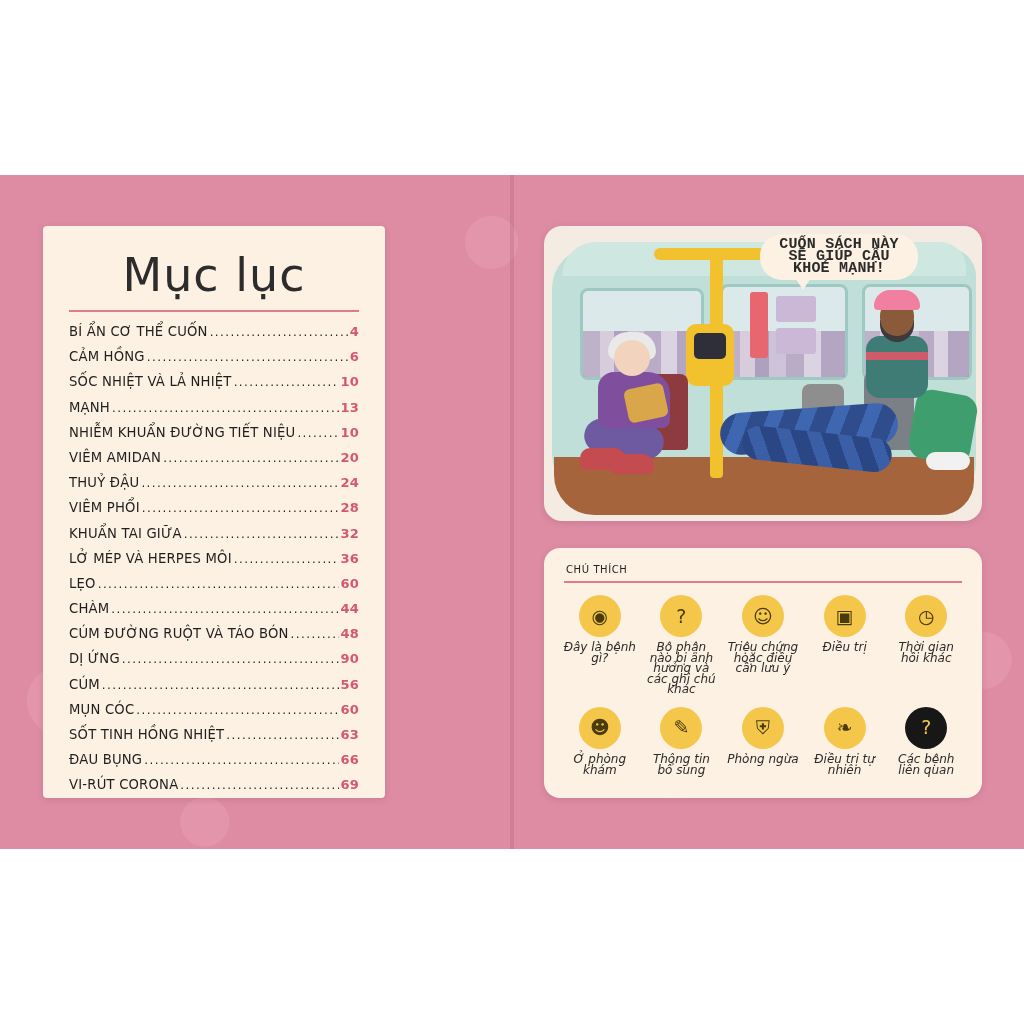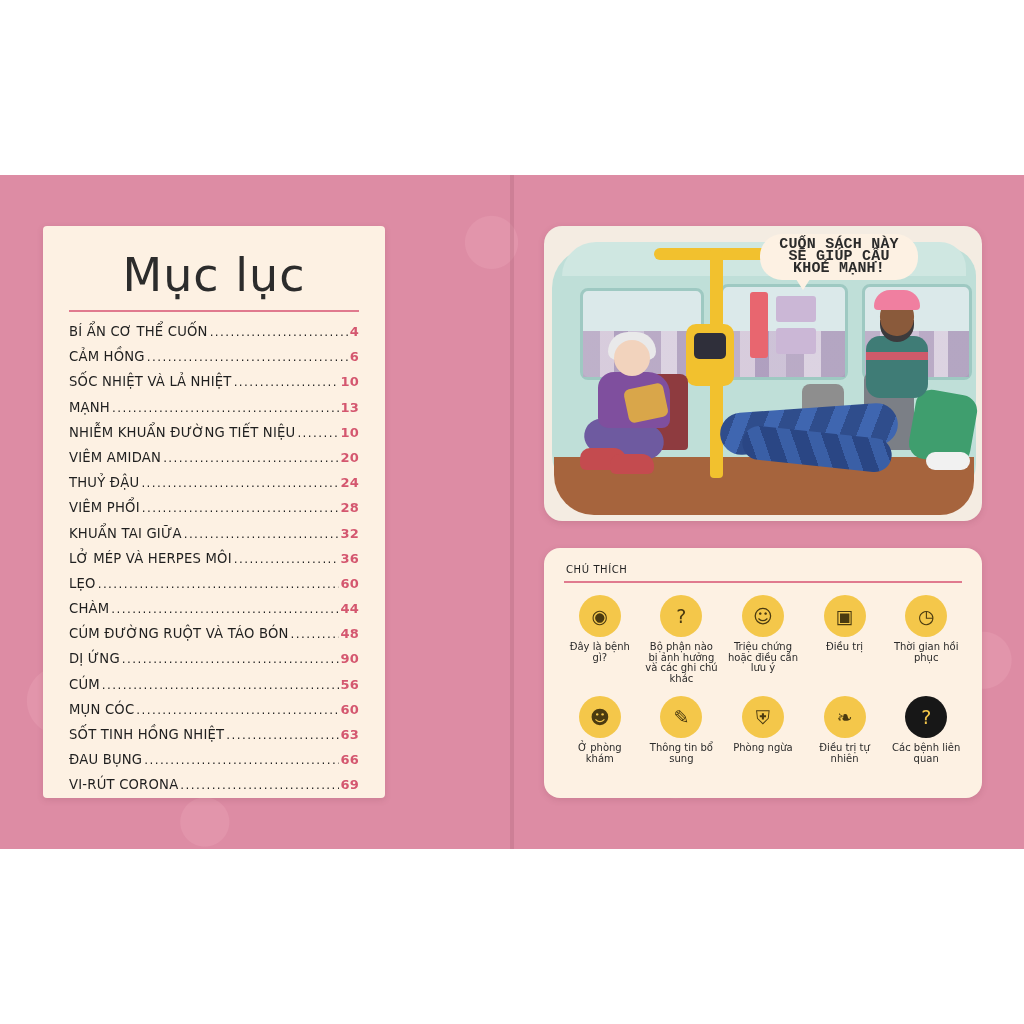--- a/index.html
+++ b/index.html
@@ -329,24 +329,25 @@
     font-size: 19px;
     color: #4a3a10;
     margin-bottom: 5px;
     line-height: 1;
   }
   .legend-icon.dark {
     background: #171717;
     color: #f4c74a;
   }
   .legend-label {
-    font-size: 10px;
+    font-size: 12px;
     line-height: 10.6px;
     color: #2b2b2b;
     max-width: 74px;
+    font-style: italic;
   }
 </style>
 </head>
 <body>
 
 <div id="spread">
   <div class="gutter"></div>
 
   <div id="toc-card">
     <div id="toc-title">Mục lục</div>
@@ -520,21 +521,21 @@
         <div class="legend-item">
           <div class="legend-icon">☺</div>
           <div class="legend-label">Triệu chứng hoặc điều cần lưu ý</div>
         </div>
         <div class="legend-item">
           <div class="legend-icon">▣</div>
           <div class="legend-label">Điều trị</div>
         </div>
         <div class="legend-item">
           <div class="legend-icon">◷</div>
-          <div class="legend-label">Thời gian hồi phục</div>
+          <div class="legend-label">Thời gian hồi khác</div>
         </div>
         <div class="legend-item">
           <div class="legend-icon">☻</div>
           <div class="legend-label">Ở phòng khám</div>
         </div>
         <div class="legend-item">
           <div class="legend-icon">✎</div>
           <div class="legend-label">Thông tin bổ sung</div>
         </div>
         <div class="legend-item">

